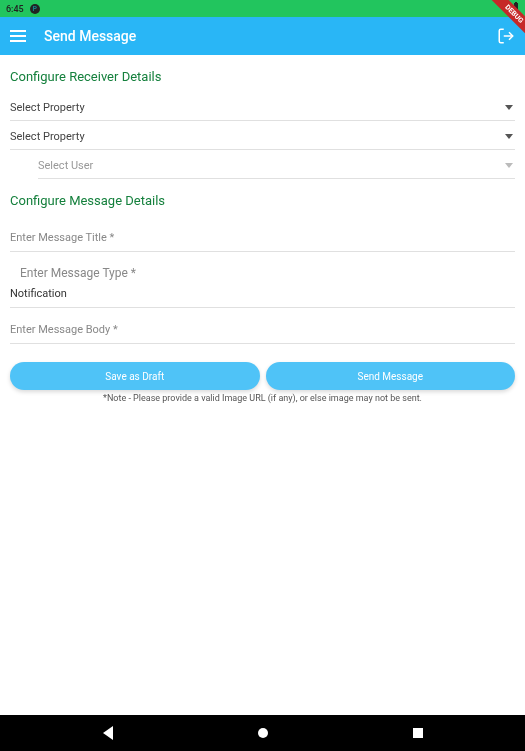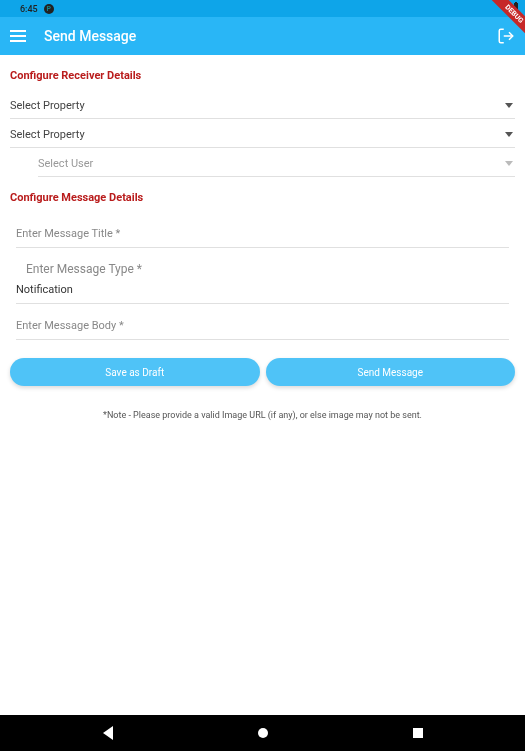--- a/index.html
+++ b/index.html
@@ -1,23 +1,23 @@
 <!DOCTYPE html>
 <html><head>
   <meta charset="utf-8">
   <style>
     * { box-sizing: border-box; margin: 0; padding: 0; font-family: Roboto, Arial, sans-serif; }
     html, body { width: 525px; height: 751px; background: #fff; overflow: hidden; }
     
     .status-bar {
       height: 17px;
-      background: #0ea5e9;
-      display: flex;
-      align-items: center;
-      padding: 0 20px;
+      background: #22c55e;
+      display: flex;
+      align-items: center;
+      padding: 0 6px;
       font-size: 9px;
       color: #222;
       position: relative;
     }
     .status-time { font-weight: 500; }
     .status-p-icon { margin-left: 6px; width: 10px; height: 10px; background: #222; border-radius: 50%; display: inline-flex; align-items: center; justify-content: center; color: #168089; font-size: 7px; font-weight: bold; }
     .status-right { position: absolute; right: 6px; top: 2px; display: flex; gap: 2px; align-items: center; }
     .status-right span { display: inline-block; }
     
     .debug-banner {
@@ -52,42 +52,42 @@
       color: #fff;
     }
     .hamburger { width: 20px; height: 20px; display: flex; flex-direction: column; justify-content: center; gap: 3px; cursor: pointer; }
     .hamburger span { display: block; width: 16px; height: 2px; background: #fff; }
     .app-title { margin-left: 14px; font-size: 14px; font-weight: 500; flex: 1; }
     .logout-icon { width: 18px; height: 18px; cursor: pointer; }
     
     .content { height: 660px; background: #fff; padding: 0; overflow-y: auto; }
     
     .section-heading {
-      font-size: 11px;
-      color: #b91c1c;
+      font-size: 13px;
+      color: #15803d;
       padding: 14px 10px 8px 10px;
-      font-weight: 700;
+      font-weight: 400;
     }
     
     .dropdown-field {
       margin: 0 10px;
       border-bottom: 1px solid #e0e0e0;
       display: flex;
       align-items: center;
       justify-content: space-between;
       padding: 9px 0 6px 0;
       font-size: 11px;
       color: #444;
       cursor: pointer;
     }
     .dropdown-caret { width: 0; height: 0; border-left: 4px solid transparent; border-right: 4px solid transparent; border-top: 5px solid #555; margin-right: 2px; }
     .dropdown-caret.disabled { border-top-color: #bbb; }
     
     .text-field-wrap {
-      margin: 0 16px;
+      margin: 0 10px;
       border-bottom: 1px solid #e0e0e0;
       padding: 10px 0 6px 0;
     }
     .text-field-wrap.with-label { padding-top: 14px; }
     .floating-label {
       font-size: 12px;
       color: #888;
       display: block;
       margin-bottom: 2px;
       padding-left: 10px;
@@ -118,21 +118,21 @@
       font-size: 10px;
       font-weight: 400;
       cursor: pointer;
       box-shadow: 0 2px 4px rgba(0,0,0,0.15);
     }
     
     .note-text {
       text-align: center;
       font-size: 9px;
       color: #555;
-      margin-top: 24px;
+      margin-top: 3px;
       padding: 0 10px;
     }
     
     .nav-bar {
       height: 36px;
       background: #000;
       display: flex;
       align-items: center;
       justify-content: space-around;
       padding: 0 30px;

